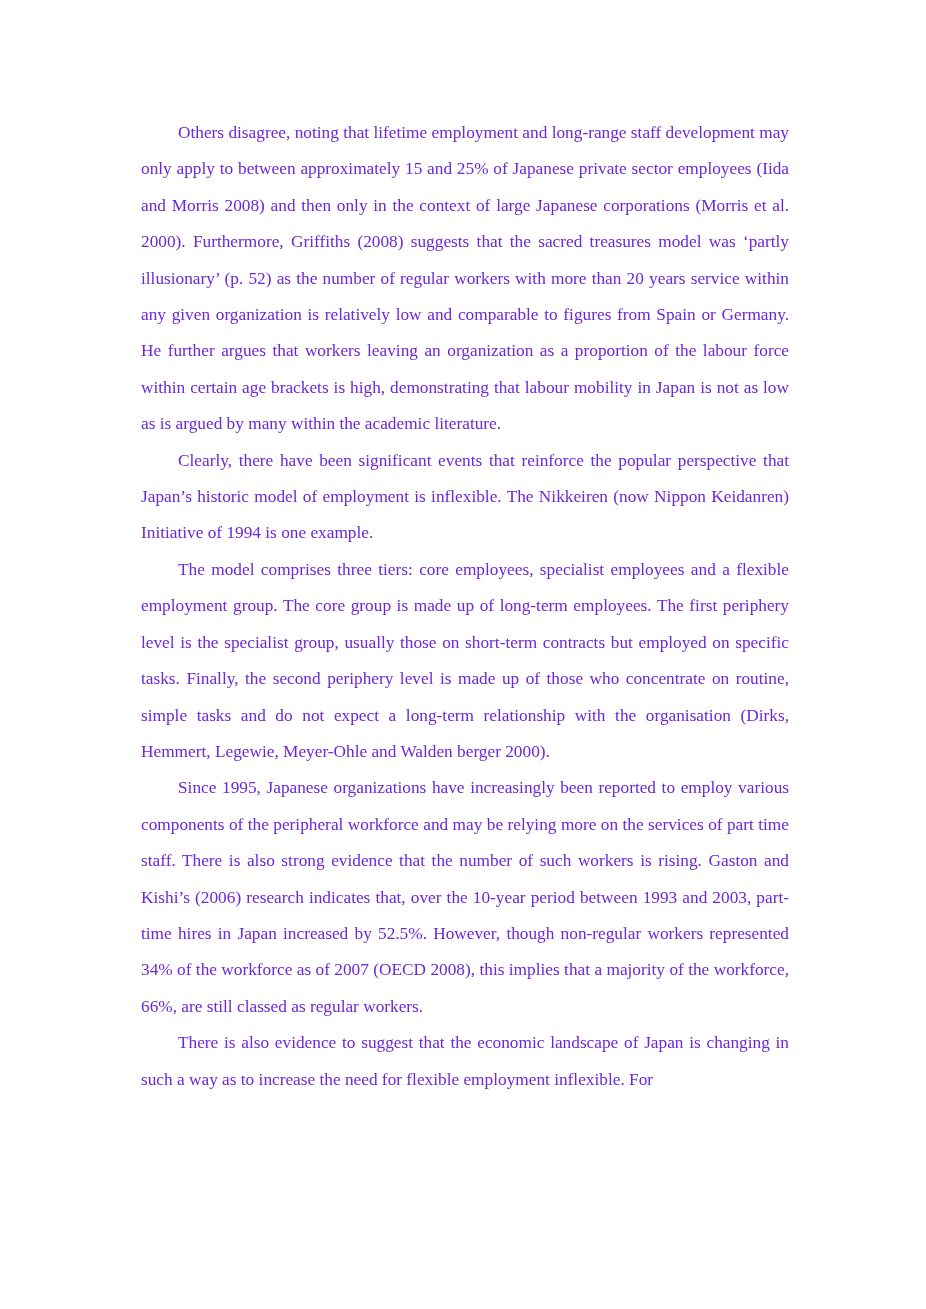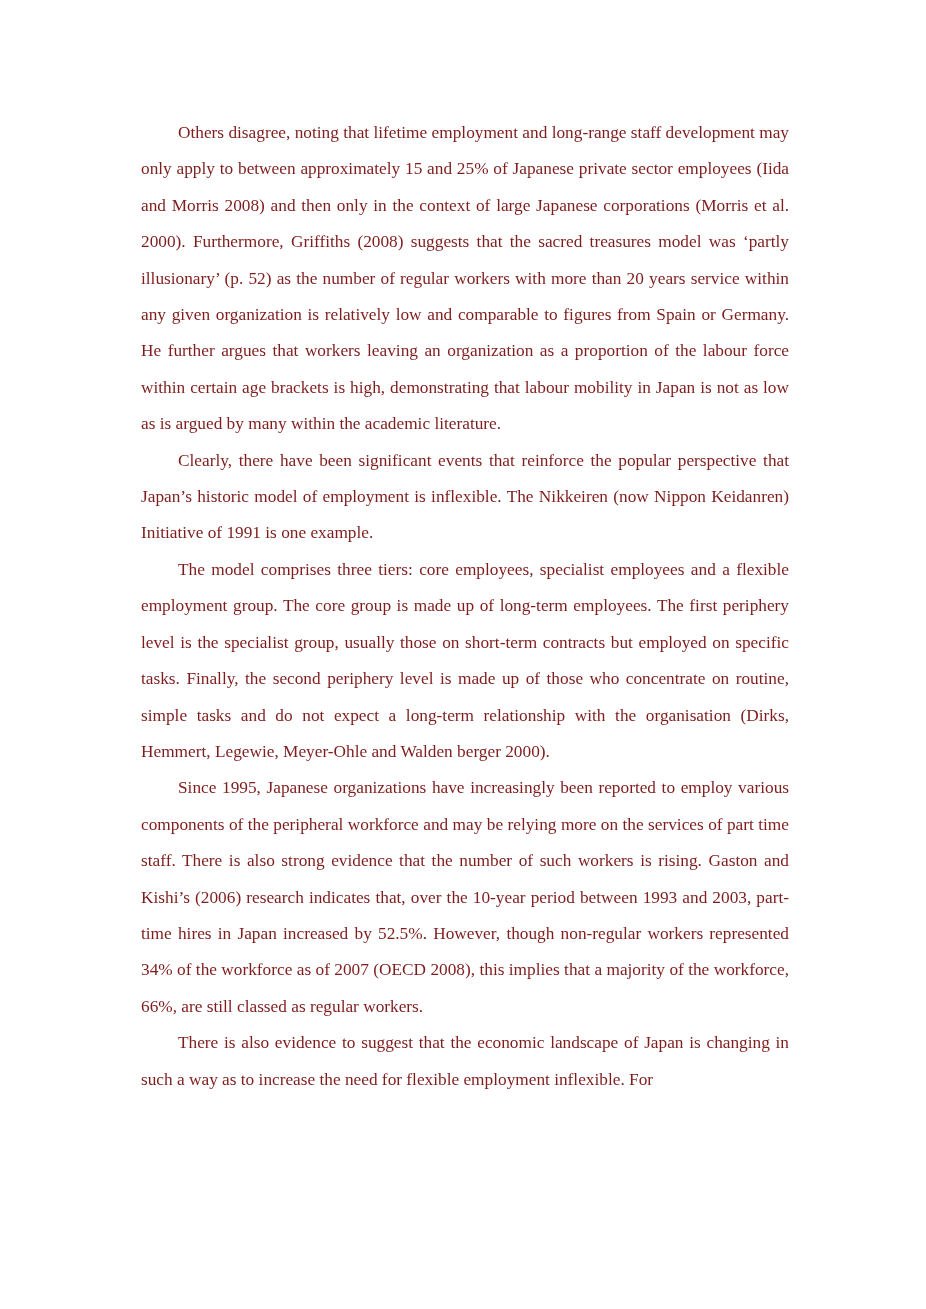--- a/index.html
+++ b/index.html
@@ -5,30 +5,30 @@
   html, body { margin: 0; padding: 0; background: #ffffff; }
   body { width: 926px; height: 1309px; position: relative; overflow: hidden; }
   .page {
     position: absolute;
     left: 141px;
     top: 115px;
     width: 648px;
     font-family: "Liberation Serif", serif;
     font-size: 17.3px;
     line-height: 36.4px;
-    color: #7f1d1d;
+    color: #6d28d9;
   }
   .page p {
     margin: 0;
     text-indent: 37px;
     text-align: justify;
   }
 </style>
 </head>
 <body>
 
 <div class="page">
   <p>Others disagree, noting that lifetime employment and long-range staff development may only apply to between approximately 15 and 25% of Japanese private sector employees (Iida and Morris 2008) and then only in the context of large Japanese corporations (Morris et al. 2000). Furthermore, Griffiths (2008) suggests that the sacred treasures model was ‘partly illusionary’ (p. 52) as the number of regular workers with more than 20 years service within any given organization is relatively low and comparable to figures from Spain or Germany. He further argues that workers leaving an organization as a proportion of the labour force within certain age brackets is high, demonstrating that labour mobility in Japan is not as low as is argued by many within the academic literature.</p>
-  <p>Clearly, there have been significant events that reinforce the popular perspective that Japan’s historic model of employment is inflexible. The Nikkeiren (now Nippon Keidanren) Initiative of 1991 is one example.</p>
+  <p>Clearly, there have been significant events that reinforce the popular perspective that Japan’s historic model of employment is inflexible. The Nikkeiren (now Nippon Keidanren) Initiative of 1994 is one example.</p>
   <p>The model comprises three tiers: core employees, specialist employees and a flexible employment group. The core group is made up of long-term employees. The first periphery level is the specialist group, usually those on short-term contracts but employed on specific tasks. Finally, the second periphery level is made up of those who concentrate on routine, simple tasks and do not expect a long-term relationship with the organisation (Dirks, Hemmert, Legewie, Meyer-Ohle and Walden berger 2000).</p>
   <p>Since 1995, Japanese organizations have increasingly been reported to employ various components of the peripheral workforce and may be relying more on the services of part  time staff. There is also strong evidence that the number of such workers is rising. Gaston and Kishi’s (2006) research indicates that, over the 10-year period between 1993 and 2003, part-time hires in Japan increased by 52.5%. However, though non-regular workers represented 34% of the workforce as of 2007 (OECD 2008), this implies that a majority of the workforce, 66%, are still classed as regular workers.</p>
   <p>There is also evidence to suggest that the economic landscape of Japan is changing in such a way as to increase the need for flexible employment inflexible. For</p>
 </div>
 
 </body></html>

